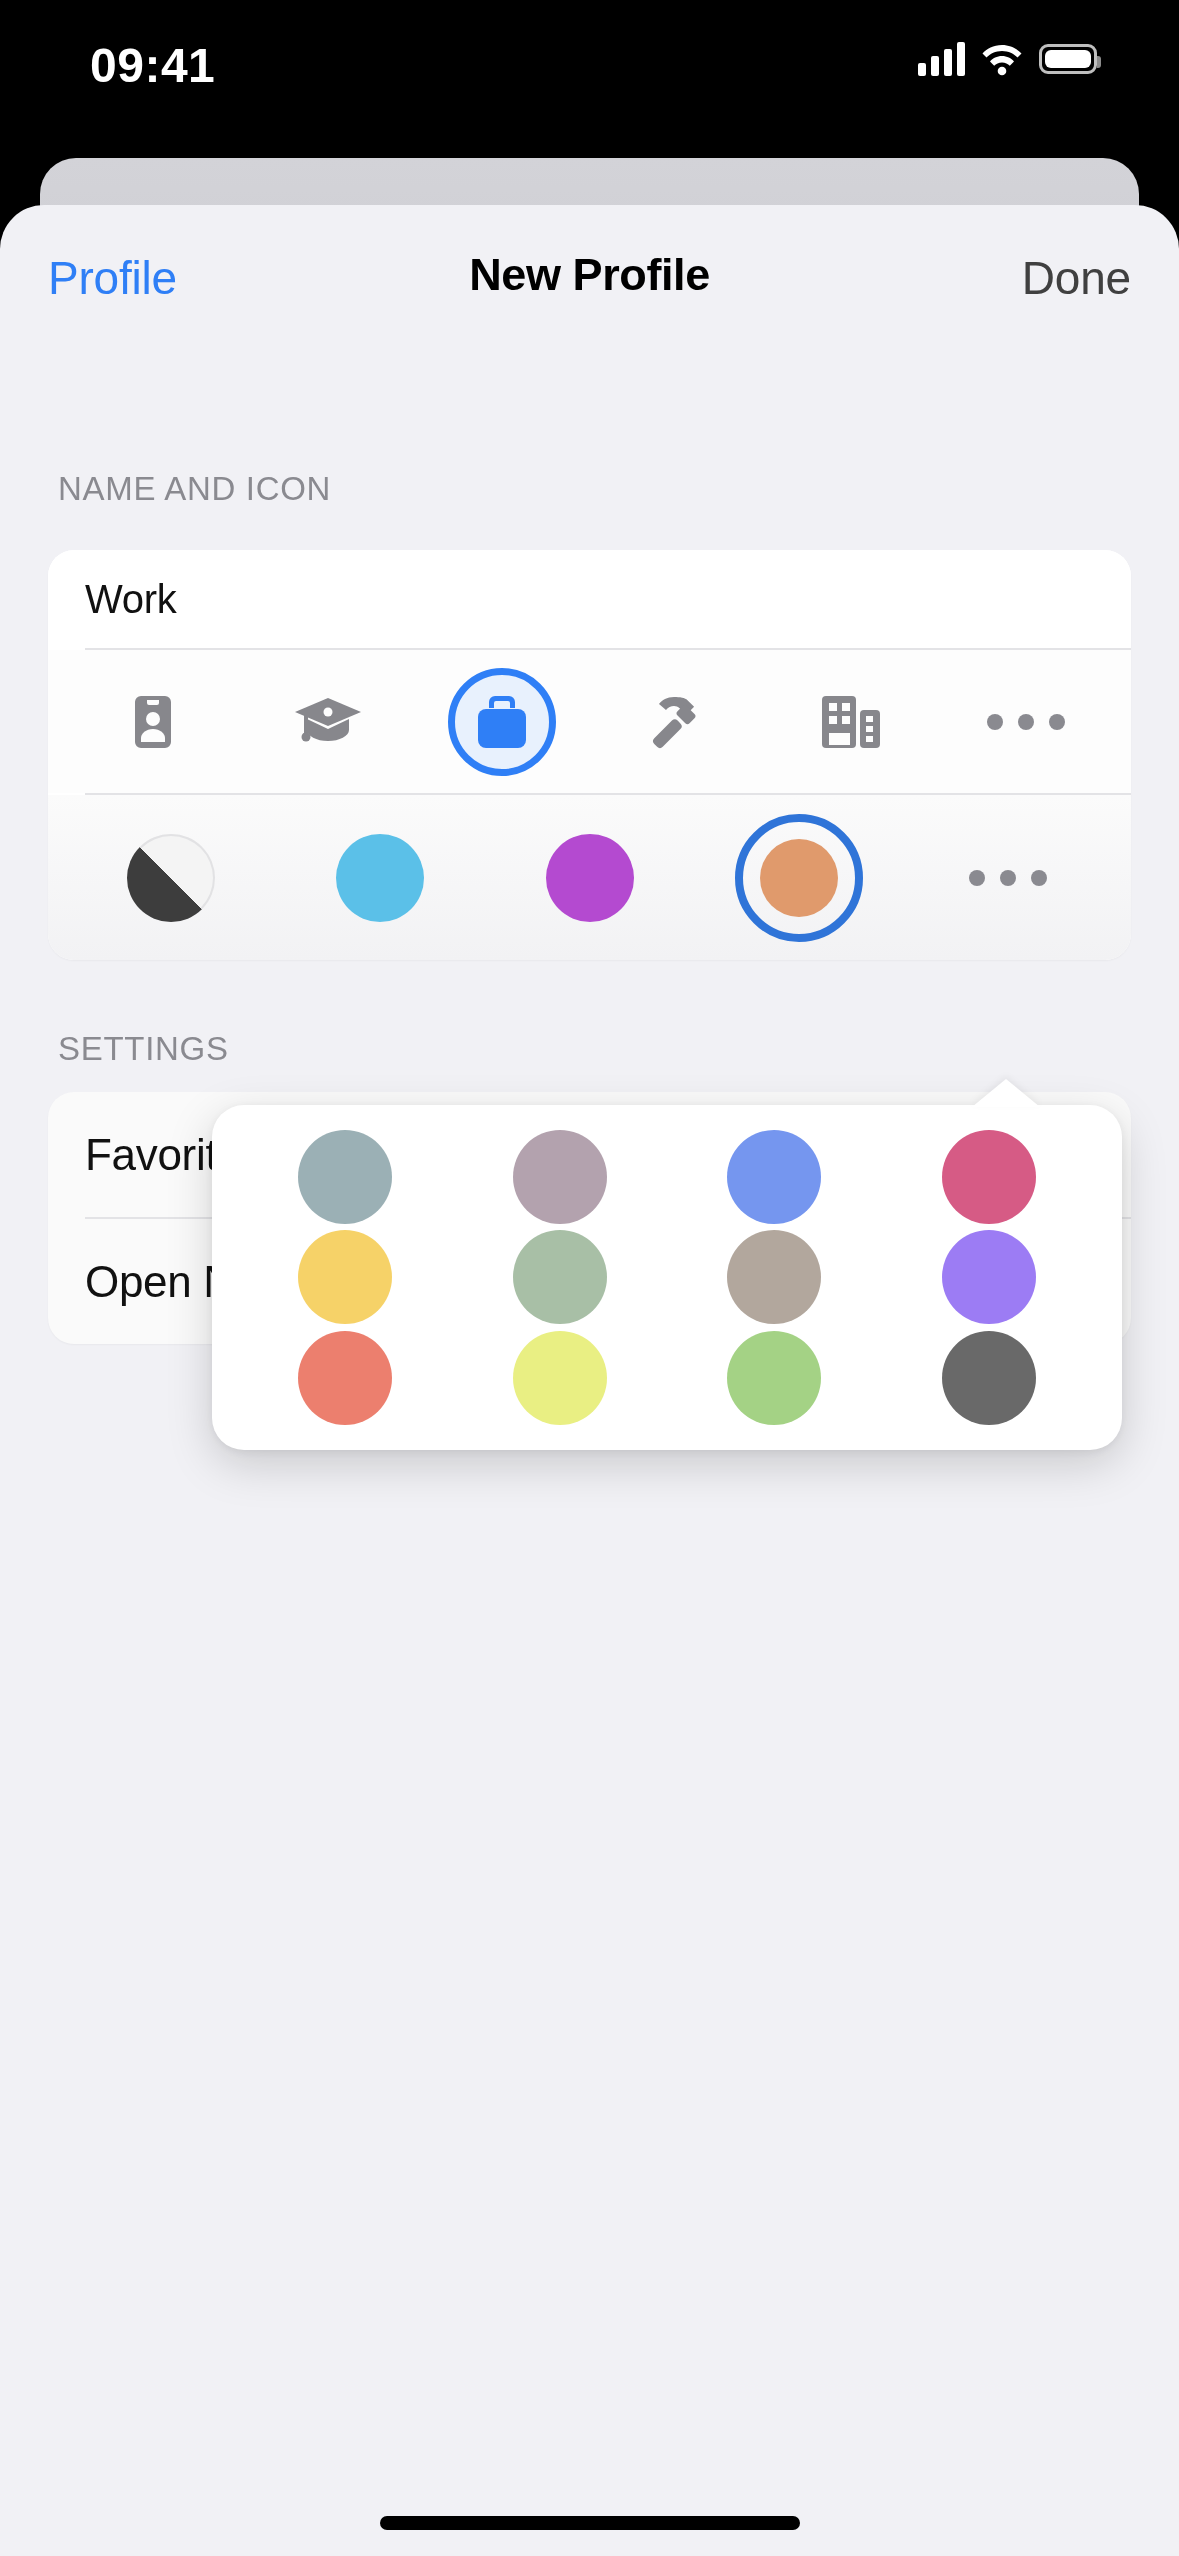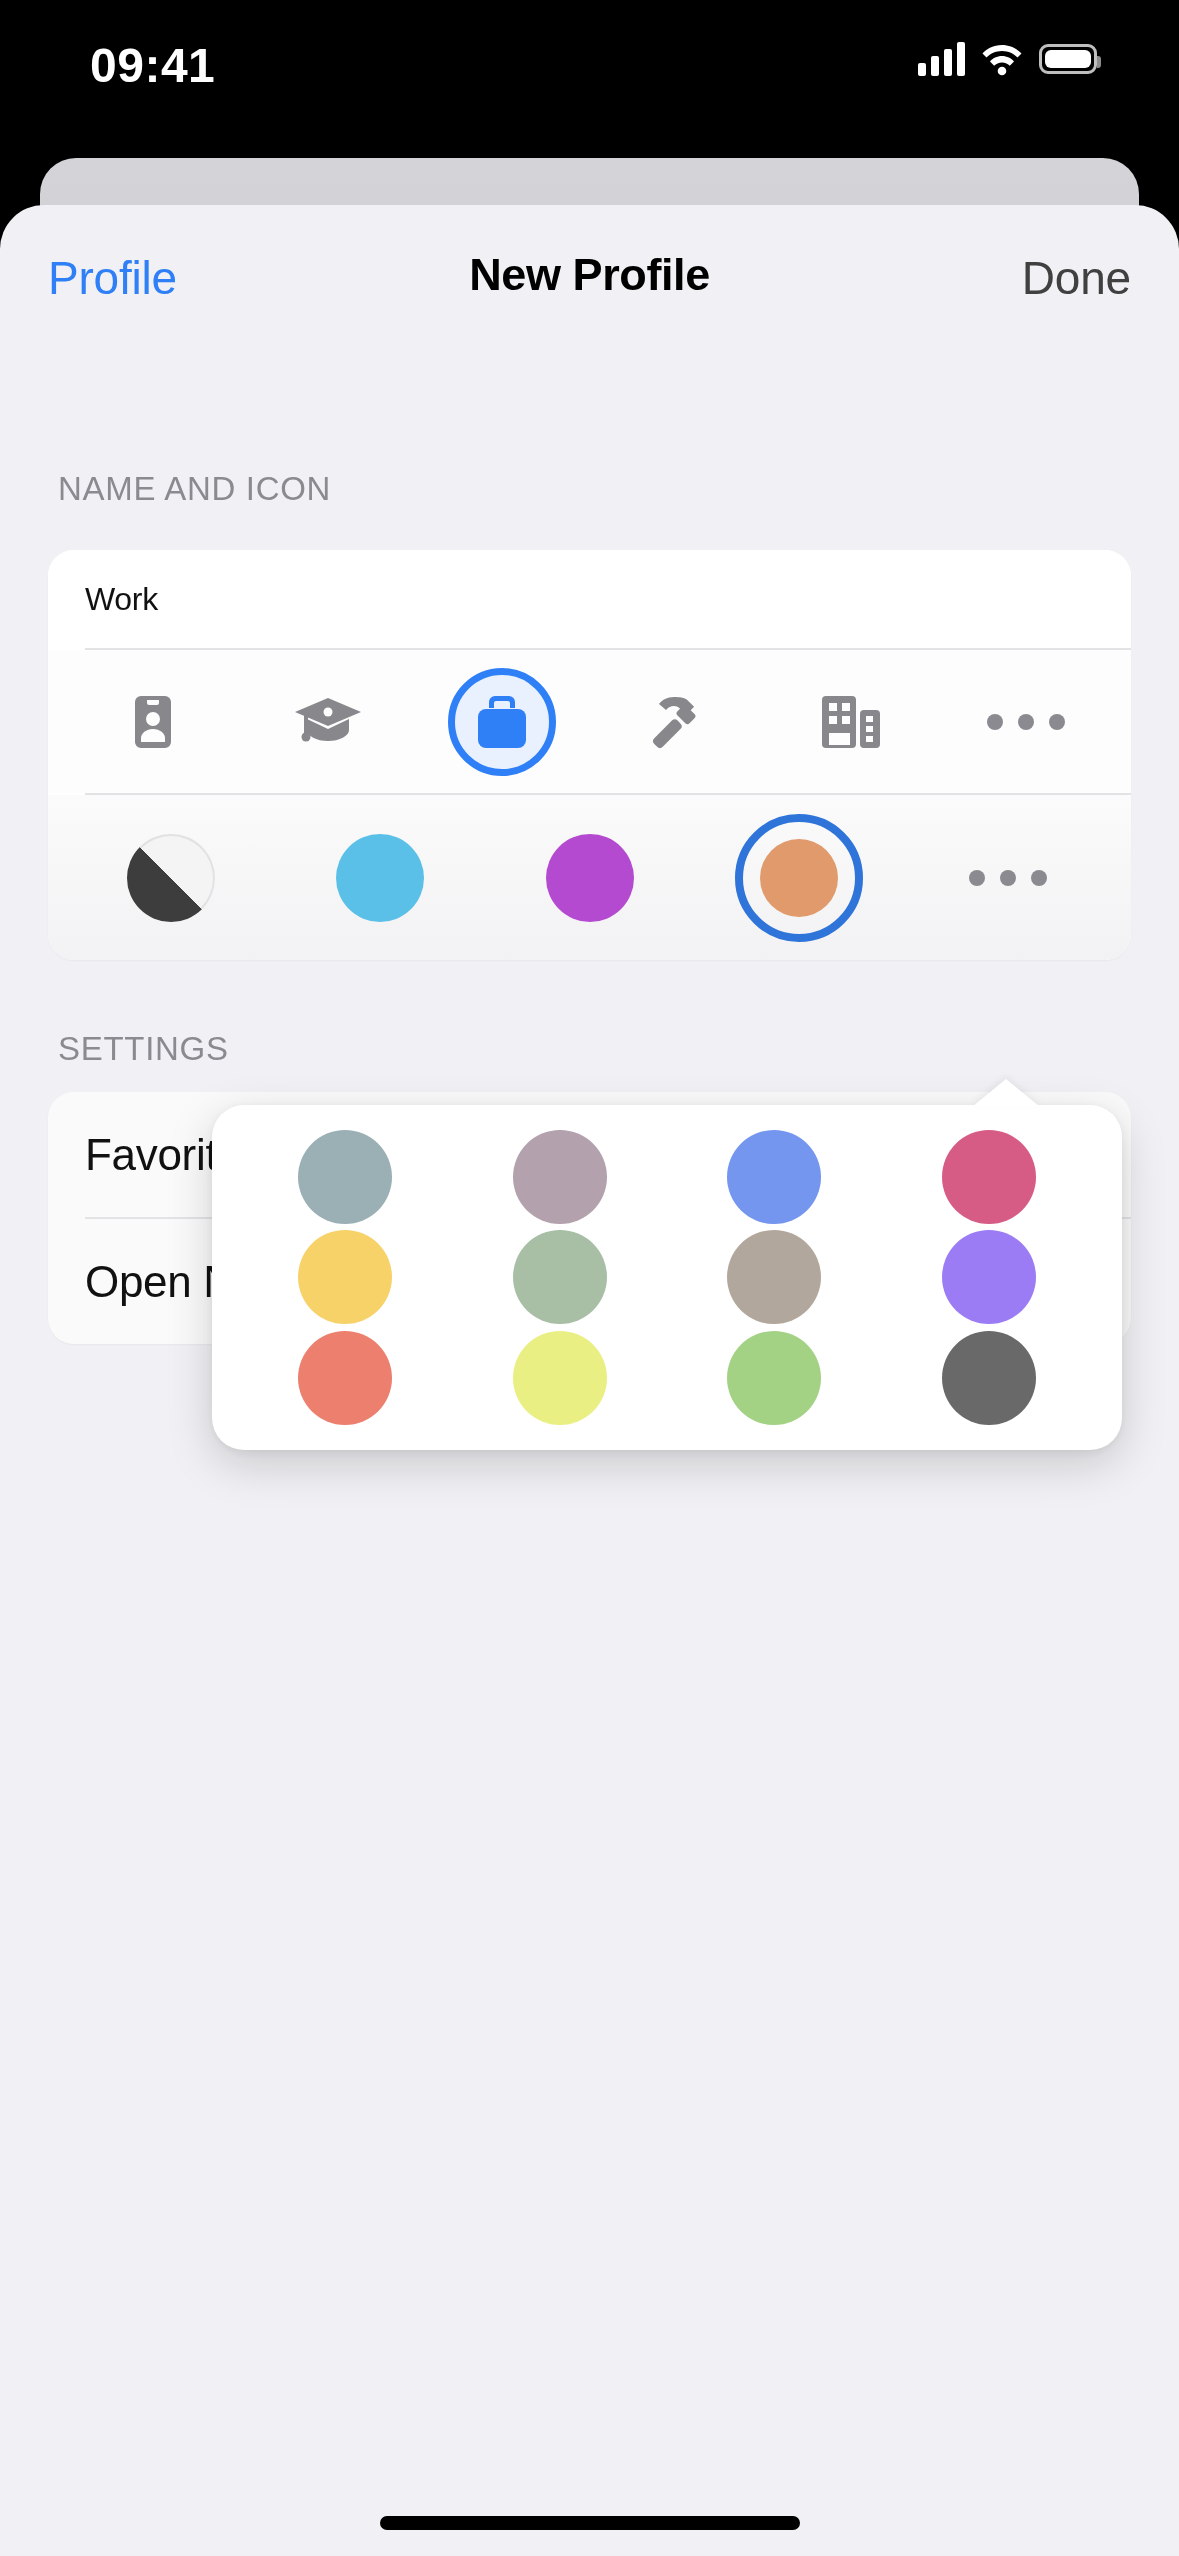--- a/index.html
+++ b/index.html
@@ -73,21 +73,21 @@
   
   .card {
     margin:0 48px;
     background:#fafafa;
     border-radius:26px;
     box-shadow:0 1px 2px rgba(0,0,0,.04);
   }
   .card.card-plain { background:#fff; }
 
   .row-name { height:98px; display:flex; align-items:center; padding:0 0 0 37px; background:#fff; border-radius:26px 26px 0 0; }
-  .row-name .val { font-size:32px; color:#111; letter-spacing:-0.3px; }
+  .row-name .val { font-size:40px; color:#111; letter-spacing:-0.3px; }
   .divider { height:2px; background:#e3e3e6; margin-left:37px; }
 
   .row-icons {
     height:143px; display:flex; align-items:center;
     padding:0 18px; background:#fdfdfd;
   }
   .icon-cell {
     flex:1; display:flex; align-items:center; justify-content:center;
     height:143px; position:relative;
   }

